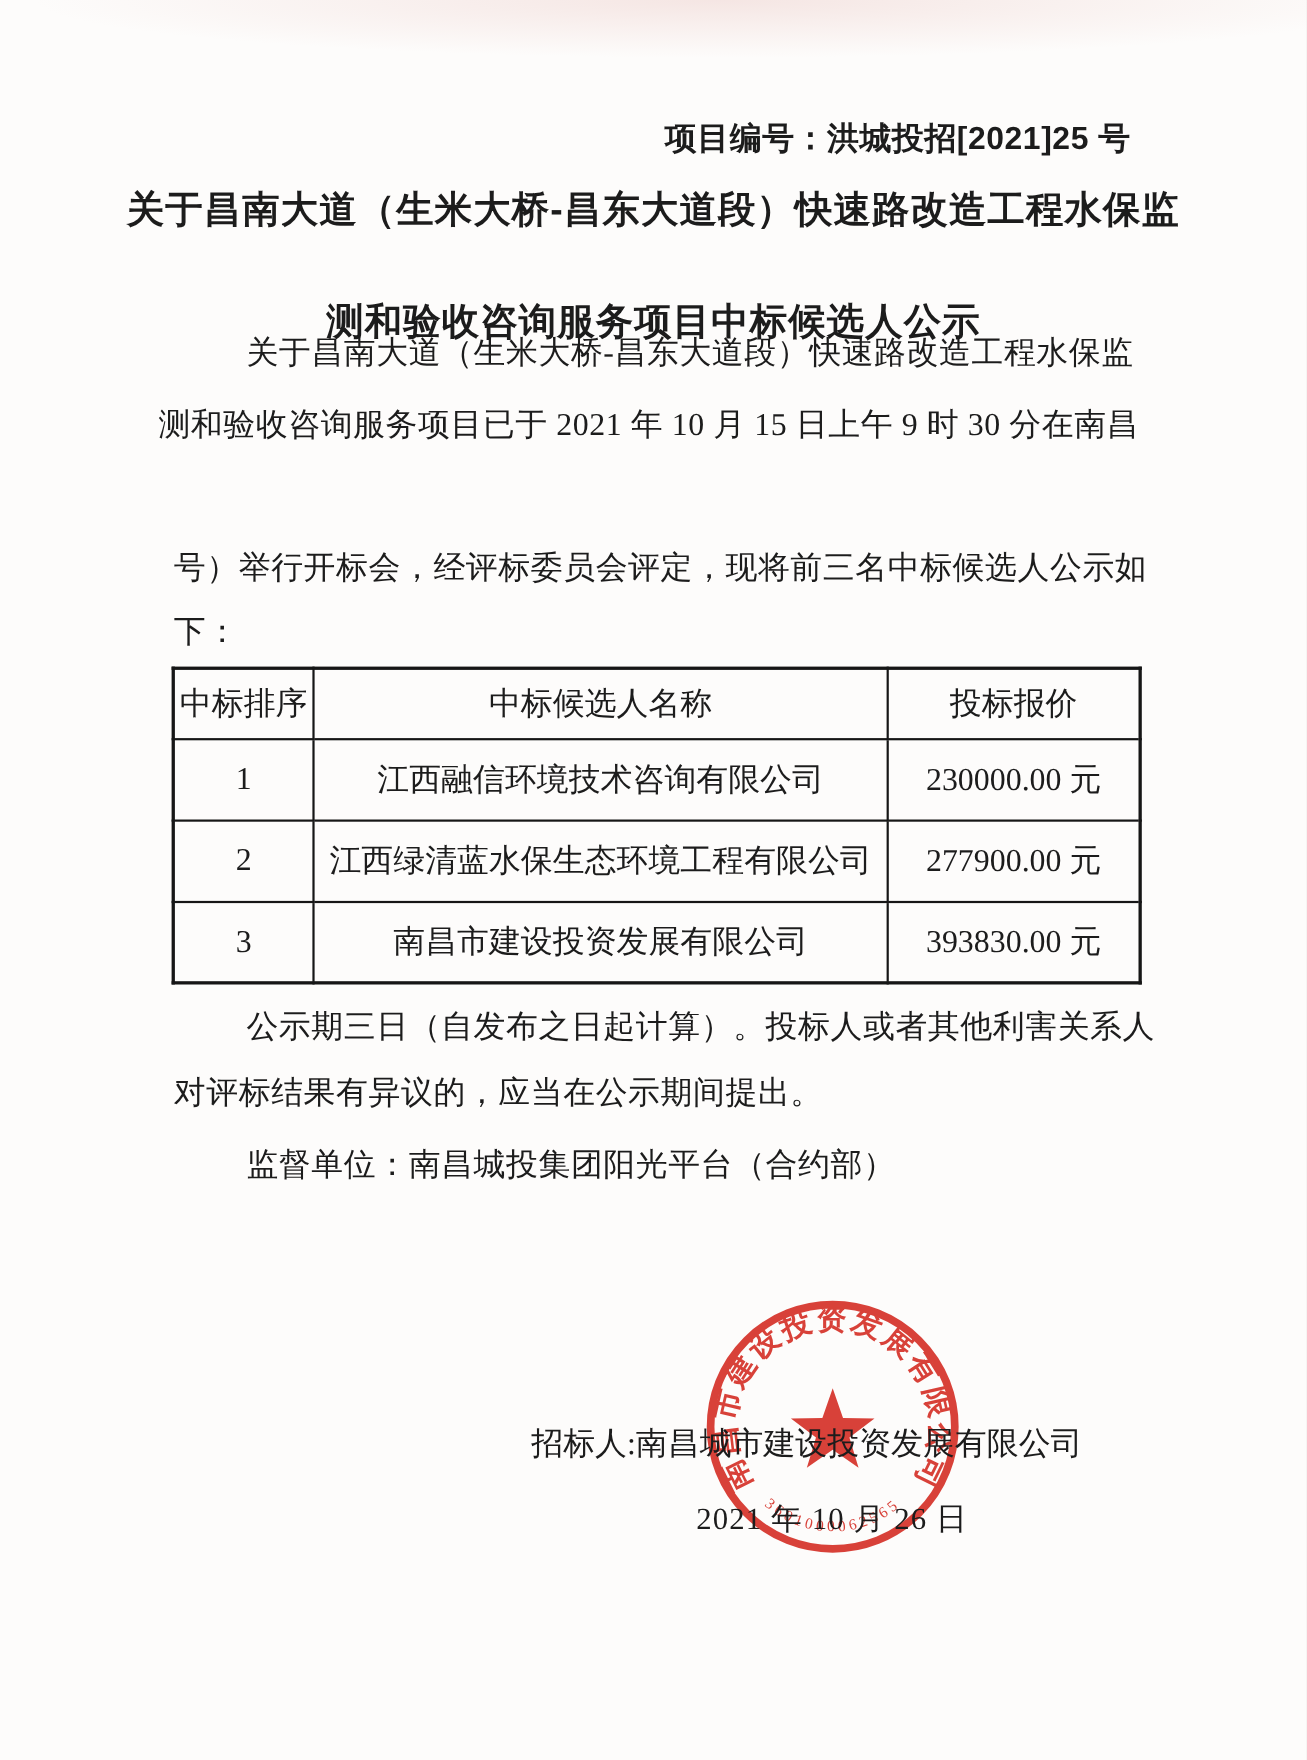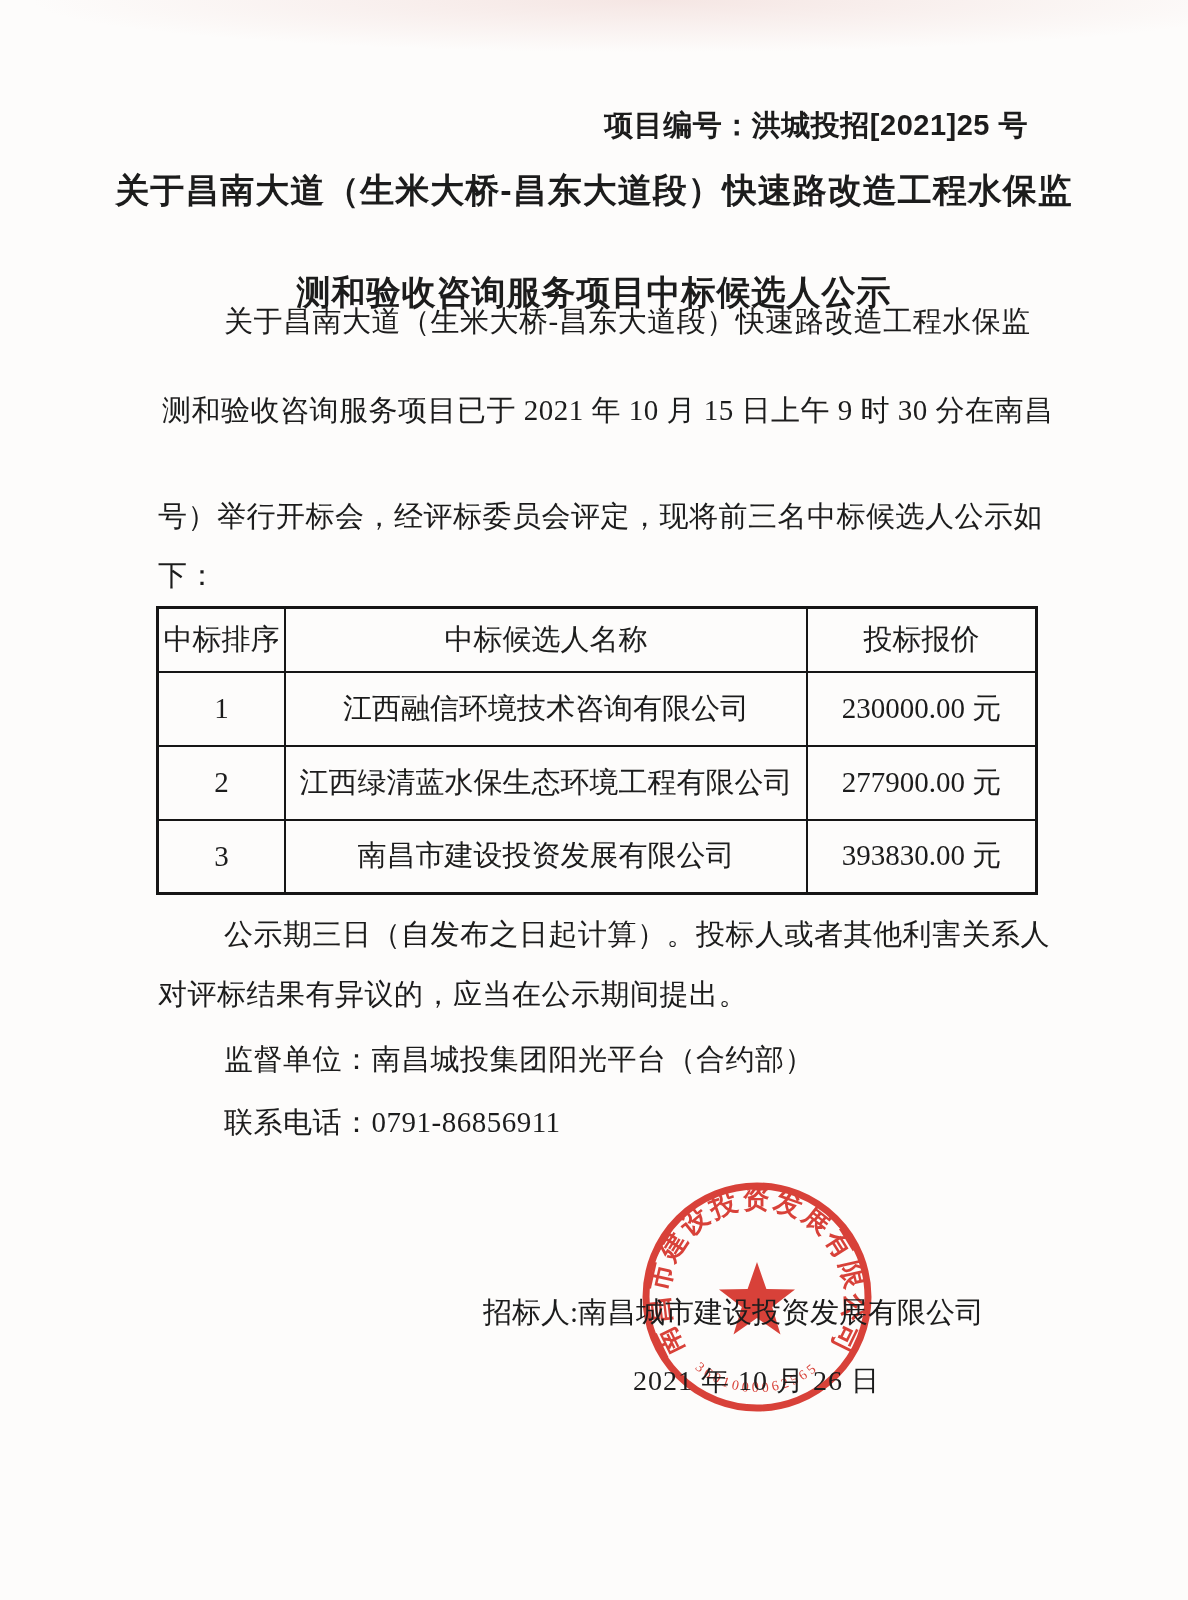--- a/index.html
+++ b/index.html
@@ -90,21 +90,21 @@
 <body>
 
 <div class="page">
 
   <div class="proj-no">项目编号：洪城投招[2021]25 号</div>
 
   <div class="title-line" style="top:168px;">关于昌南大道（生米大桥-昌东大道段）快速路改造工程水保监</div>
   <div class="title-line" style="top:234px;margin-top:36px;">测和验收咨询服务项目中标候选人公示</div>
 
   <div class="line" style="top:302px;left:224px;">关于昌南大道（生米大桥-昌东大道段）快速路改造工程水保监</div>
-  <div class="line" style="top:367px;left:162px;margin-top:24px;">测和验收咨询服务项目已于 2021 年 10 月 15 日上午 9 时 30 分在南昌</div>
+  <div class="line" style="top:367px;left:144px;">测和验收咨询服务项目已于 2021 年 10 月 15 日上午 9 时 30 分在南昌</div>
   <div class="line" style="top:497px;left:158px;">号）举行开标会，经评标委员会评定，现将前三名中标候选人公示如</div>
   <div class="line" style="top:556px;left:158px;">下：</div>
 
   <table class="bid-table">
     <tbody>
         <tr class="hrow">
       <th class="c-rank">中标排序</th>
       <th class="c-name">中标候选人名称</th>
       <th class="c-price">投标报价</th>
     </tr>
@@ -123,21 +123,20 @@
       <td>南昌市建设投资发展有限公司</td>
       <td>393830.00 元</td>
     </tr>
   </tbody>
     </table>
 
   <div class="line" style="top:915px;left:224px;">公示期三日（自发布之日起计算）。投标人或者其他利害关系人</div>
   <div class="line" style="top:975px;left:158px;">对评标结果有异议的，应当在公示期间提出。</div>
 
   <div class="line" style="top:1040px;left:224px;">监督单位：南昌城投集团阳光平台（合约部）</div>
-  <div class="line" style="top:1103px;left:224px;">联系电话：0791-86856911</div>
 
   <svg class="seal" viewBox="0 0 242 242" xmlns="http://www.w3.org/2000/svg">
     <defs>
       <path id="seal-top-arc" d="M 50.3 175.2 A 89 89 0 1 1 191.7 175.2" fill="none"></path>
       <path id="seal-bottom-arc" d="M 41 170.7 A 93 93 0 0 0 201 170.7" fill="none"></path>
     </defs>
     <circle cx="121" cy="121" r="111" fill="none" stroke-width="7" stroke="#d5281e"></circle>
     <polygon transform="translate(121,126)" points="0,-40 9.4,-12.9 38,-12.4 15.2,4.9 23.5,32.4 0,16 -23.5,32.4 -15.2,4.9 -38,-12.4 -9.4,-12.9" fill="#d5281e"></polygon>
     <text font-size="27.5" font-family="Liberation Serif, DejaVu Serif, serif" font-weight="bold" letter-spacing="2.5" text-anchor="middle" fill="#d5281e">
       <textPath href="#seal-top-arc" startOffset="50%">南昌市建设投资发展有限公司</textPath>

